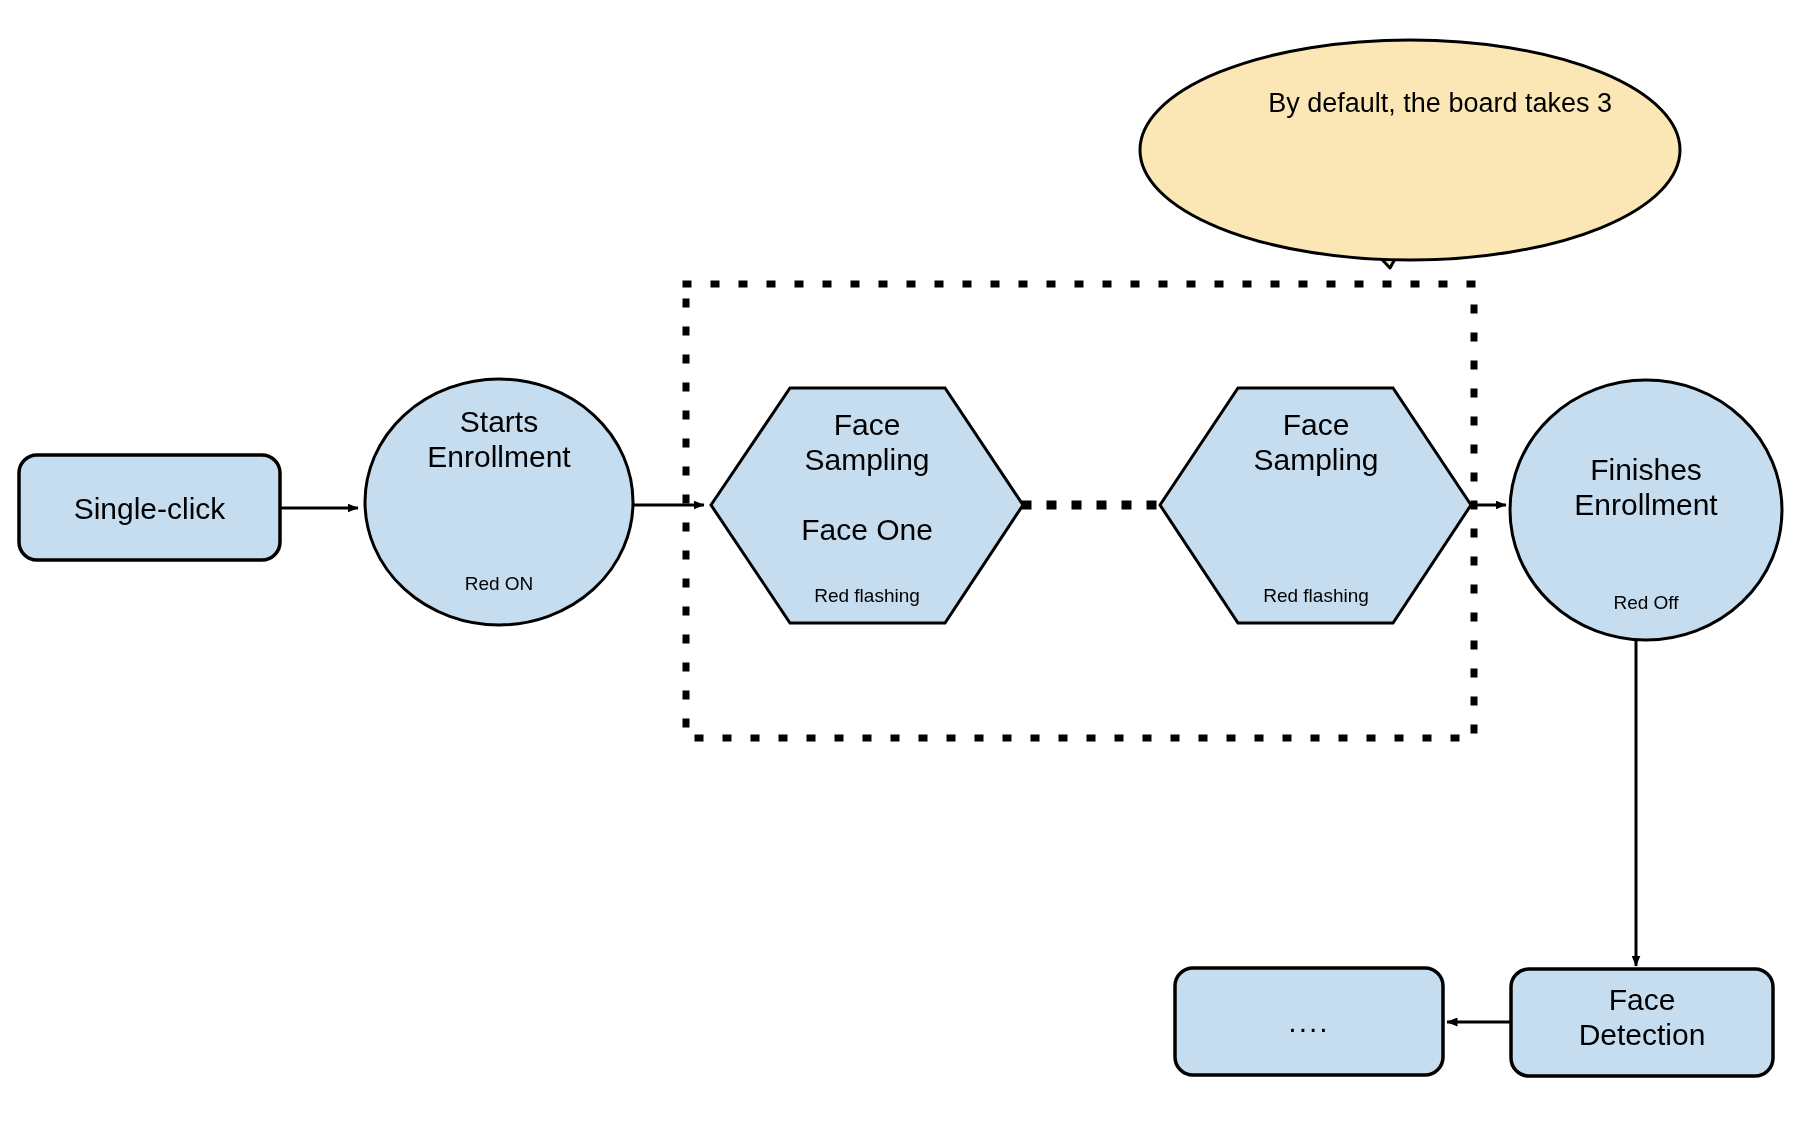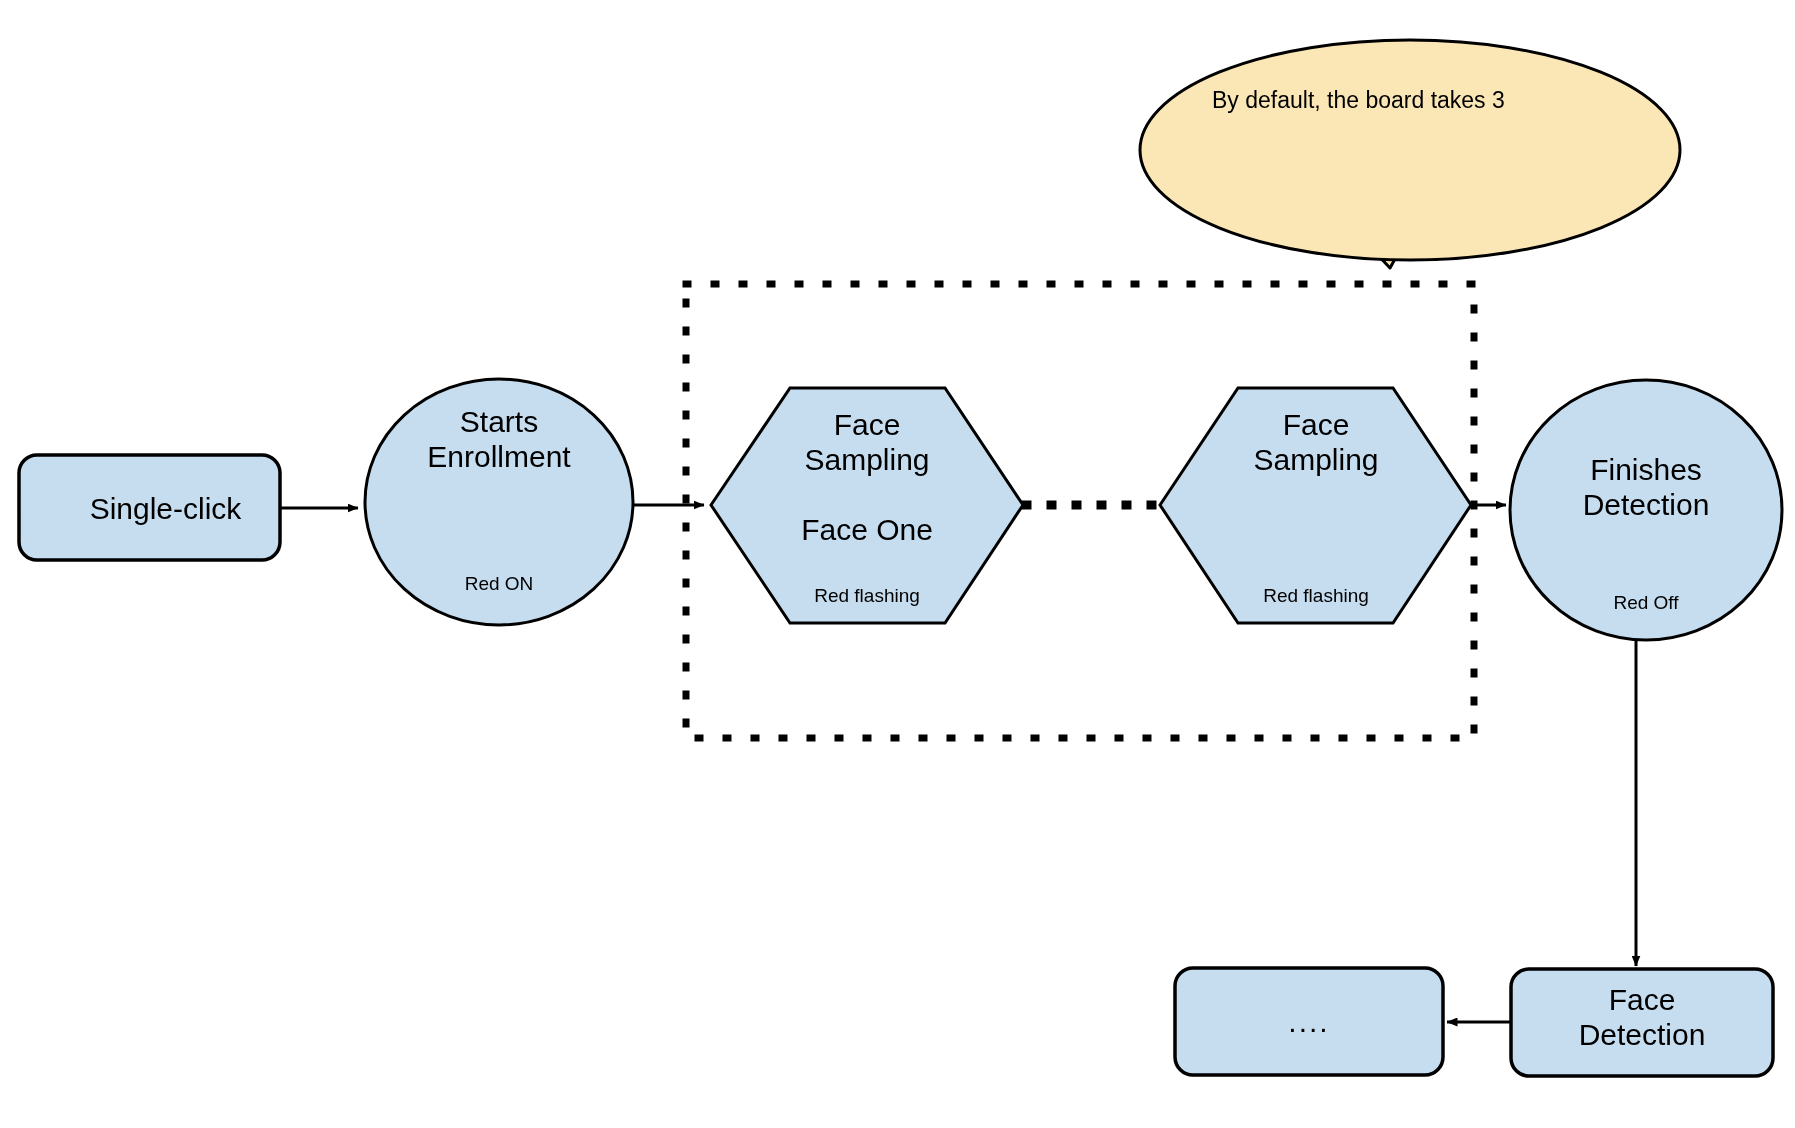--- a/index.html
+++ b/index.html
@@ -32,22 +32,22 @@
     pointer-events: none;
     line-height: 1.18;
   }
   .t-main {
     font-size: 30px;
   }
   .t-small {
     font-size: 19px;
   }
   .t-callout {
-    font-size: 23px;
-    text-align: left;
+    font-size: 27px;
+    text-align: right;
     line-height: 1.35;
   }
   .t-dots {
     font-size: 30px;
     letter-spacing: 2px;
   }
 </style>
 </head>
 <body>
 
@@ -85,42 +85,42 @@
     <line x1="1471" y1="505" x2="1506" y2="505" stroke="#000000" stroke-width="3" marker-end="url(#arrowhead)"></line>
 
     <line x1="1636" y1="640" x2="1636" y2="966" stroke="#000000" stroke-width="3" marker-end="url(#arrowhead)"></line>
 
     <line x1="1510" y1="1022" x2="1447" y2="1022" stroke="#000000" stroke-width="3" marker-end="url(#arrowhead)"></line>
 
     <path d="M 1340,215 L 1390,268 L 1425,205 Z" fill="#fbe7b6" stroke="#000000" stroke-width="3" stroke-linejoin="round"></path>
     <ellipse cx="1410" cy="150" rx="270" ry="110" fill="#fbe7b6" stroke="#000000" stroke-width="3"></ellipse>
   </svg>
 
-  <div class="node-text t-main" style="left:35px; top:491px; width:261px;">Single-click</div>
+  <div class="node-text t-main" style="left:19px; top:491px; width:261px;">Single-click</div>
 
   <div class="node-text t-main" style="left:365px; top:404px; width:268px;">Starts
 Enrollment</div>
 
   <div class="node-text t-small" style="left:365px; top:573px; width:268px;">Red ON</div>
 
   <div class="node-text t-main" style="left:711px; top:407px; width:312px;">Face
 Sampling</div>
 
   <div class="node-text t-main" style="left:711px; top:512px; width:312px;">Face One</div>
 
   <div class="node-text t-small" style="left:711px; top:585px; width:312px;">Red flashing</div>
 
   <div class="node-text t-main" style="left:1160px; top:407px; width:312px;">Face
 Sampling</div>
 
 
   <div class="node-text t-small" style="left:1160px; top:585px; width:312px;">Red flashing</div>
 
   <div class="node-text t-main" style="left:1510px; top:452px; width:272px;">Finishes
-Detection</div>
+Enrollment</div>
 
   <div class="node-text t-small" style="left:1510px; top:592px; width:272px;">Red Off</div>
 
   <div class="node-text t-main" style="left:1511px; top:982px; width:262px;">Face
 Detection</div>
 
   <div class="node-text t-dots" style="left:1175px; top:1004px; width:268px;">....</div>
 
   <div class="node-text t-callout" style="left:1212px; top:85px; width:400px;">By default, the board takes 3</div>
 

